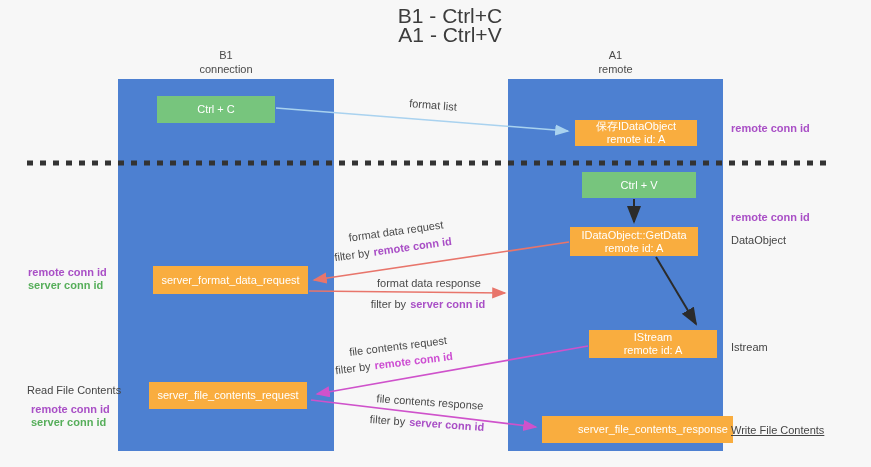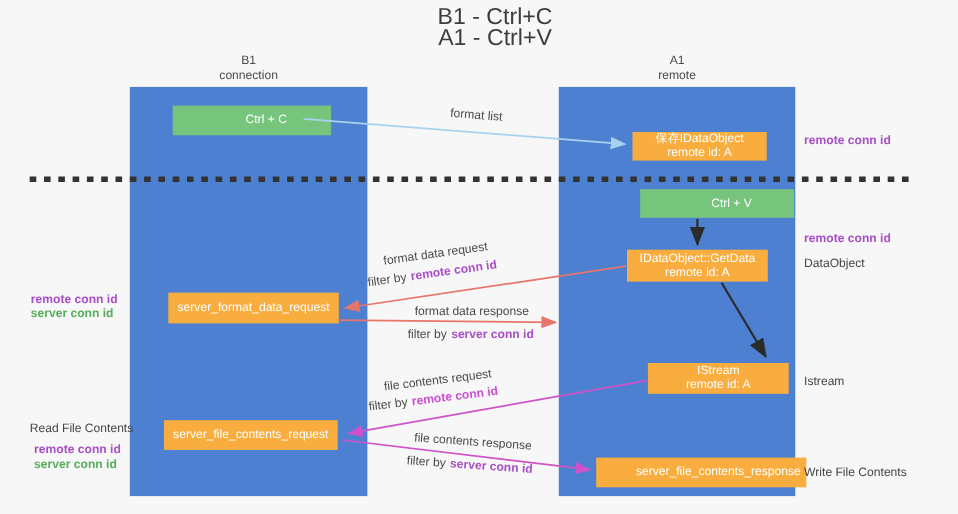--- a/index.html
+++ b/index.html
@@ -11,21 +11,21 @@
   .lane-header{position:absolute;width:216px;text-align:center;color:#4a4a4a;
                font-size:11px;line-height:14px;top:48px;}
   .lane{position:absolute;top:79px;height:372px;background:#4d80d1;}
   .lane-left{left:118px;width:216px;}
   .lane-right{left:508px;width:215px;}
 
   .node{position:absolute;display:flex;flex-direction:column;justify-content:center;
         align-items:center;color:#fff;font-size:11px;line-height:13px;text-align:center;
         z-index:3;}
   .node.orange{background:#f9ad3f;}
-  .node.green{background:#77c57d;padding-left:26px;}
+  .node.green{background:#77c57d;}
 
   .side-label{position:absolute;font-size:11px;white-space:nowrap;z-index:4;}
   .bold{font-weight:bold;}
   .purple{color:#a94fc6;}
   .green-txt{color:#56ae5a;}
   .magenta{color:#cd4ed2;}
   .dark{color:#454545;}
 
   .arrow-label{position:absolute;font-size:11px;color:#4a4a4a;white-space:nowrap;
                transform:translate(-50%,-50%);z-index:6;}
@@ -94,21 +94,21 @@
   <div class="side-label bold purple" style="left:28px;top:266px;">remote conn id</div>
   <div class="side-label bold green-txt" style="left:28px;top:279px;">server conn id</div>
   <div class="side-label dark" style="left:27px;top:384px;">Read File Contents</div>
   <div class="side-label bold purple" style="left:31px;top:403px;">remote conn id</div>
   <div class="side-label bold green-txt" style="left:31px;top:416px;">server conn id</div>
 
   <div class="side-label bold purple" style="left:731px;top:122px;">remote conn id</div>
   <div class="side-label bold purple" style="left:731px;top:211px;">remote conn id</div>
   <div class="side-label dark" style="left:731px;top:234px;">DataObject</div>
   <div class="side-label dark" style="left:731px;top:341px;">Istream</div>
-  <div class="side-label dark" style="left:731px;top:424px;">Write File Contents</div>
+  <div class="side-label dark" style="left:731px;top:424px;text-decoration:underline;">Write File Contents</div>
 
   <div class="arrow-label" style="left:433px;top:105px;transform:translate(-50%,-50%) rotate(4.5deg);">format list</div>
 
   <div class="arrow-label" style="left:396px;top:231px;transform:translate(-50%,-50%) rotate(-8deg);">format data request</div>
   <div class="arrow-label" style="left:393px;top:249px;transform:translate(-50%,-50%) rotate(-8deg);">
     <span class="lbl-prefix">filter by</span><span class="bold purple">remote conn id</span>
   </div>
 
   <div class="arrow-label" style="left:429px;top:283px;">format data response</div>
   <div class="arrow-label" style="left:428px;top:304px;">

